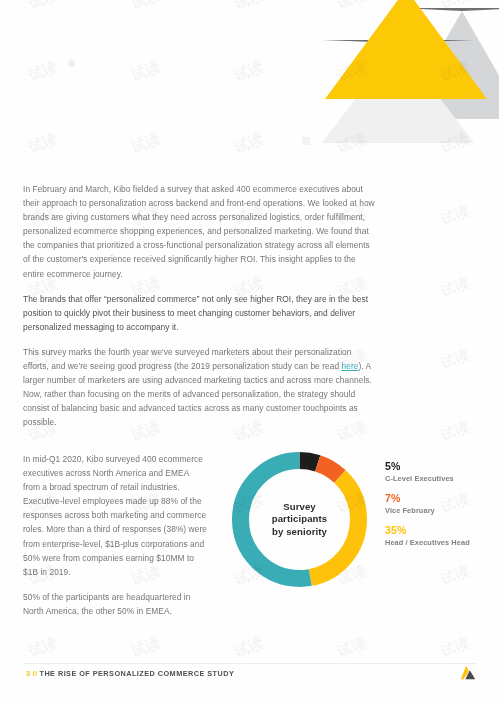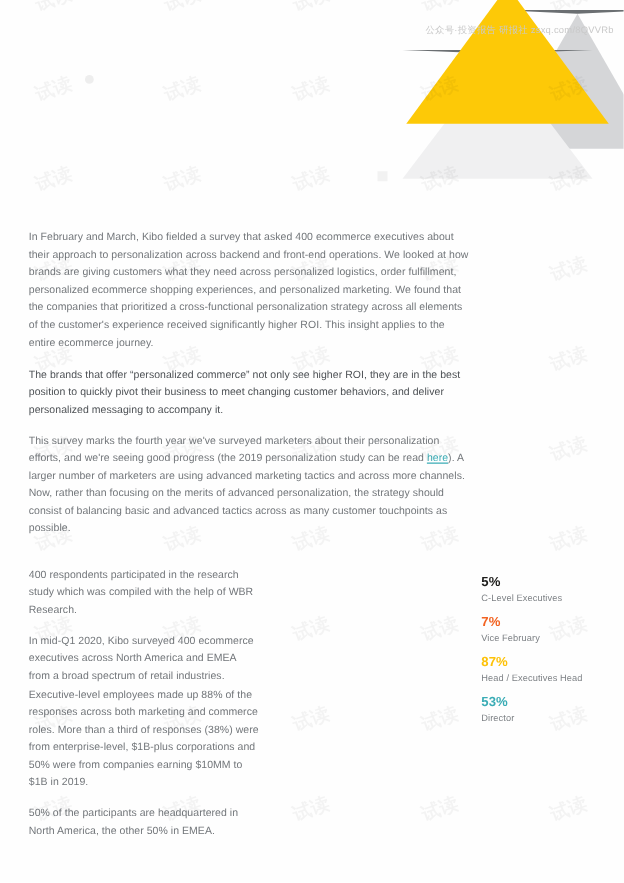--- a/index.html
+++ b/index.html
@@ -211,20 +211,21 @@
     font-weight: 700;
     line-height: 12px;
     letter-spacing: .1px;
   }
   .legend-label {
     font-size: 7.4px;
     line-height: 11px;
     color: #7e8286;
     letter-spacing: .08px;
     margin-top: 1px;
+    font-weight: bold;
   }
 
   
   #footer {
     position: absolute;
     left: 0;
     right: 0;
     top: 663px;
     height: 30px;
   }
@@ -267,60 +268,77 @@
 <body>
 
 <div id="page">
 
   <div class="tri tri-grey-dark"></div>
   <div class="tri tri-grey-light"></div>
   <div class="tri tri-yellow"></div>
   <div class="deco-dot"></div>
   <div class="deco-square"></div>
 
-  <div class="wm-url">公众号·投资报告 研报社 zsxq.com/8QVVRb</div>
 
   <div id="content">
 
 
     <div class="body-col">
       <p>In February and March, Kibo fielded a survey that asked 400 ecommerce executives about their approach to personalization across backend and front-end operations. We looked at how brands are giving customers what they need across personalized logistics, order fulfillment, personalized ecommerce shopping experiences, and personalized marketing. We found that the companies that prioritized a cross-functional personalization strategy across all elements of the customer's experience received significantly higher ROI. This insight applies to the entire ecommerce journey.</p>
       <p class="bold">The brands that offer “personalized commerce” not only see higher ROI, they are in the best position to quickly pivot their business to meet changing customer behaviors, and deliver personalized messaging to accompany it.</p>
       <p><span>This survey marks the fourth year we've surveyed marketers about their personalization efforts, and we're seeing good progress (the 2019 personalization study can be read </span><a class="inline-link" href="#">here</a><span>). A larger number of marketers are using advanced marketing tactics and across more channels. Now, rather than focusing on the merits of advanced personalization, the strategy should consist of balancing basic and advanced tactics across as many customer touchpoints as possible.</span></p>
     </div>
 
 
     <div class="lower-col">
-      <p>400 respondents participated in the research study which was compiled with the help of WBR Research.</p>
       <p>In mid-Q1 2020, Kibo surveyed 400 ecommerce executives across North America and EMEA from a broad spectrum of retail industries. Executive-level employees made up 88% of the responses across both marketing and commerce roles. More than a third of responses (38%) were from enterprise-level, $1B-plus corporations and 50% were from companies earning $10MM to $1B in 2019.</p>
       <p>50% of the participants are headquartered in North America, the other 50% in EMEA.</p>
     </div>
 
     <div id="chart-block">
+      <div id="donut-wrap">
+        <svg viewBox="0 0 143 143" width="143" height="143">
+          <g id="donut-segments" transform="rotate(-90 71.5 71.5)">
+              <circle cx="71.5" cy="71.5" r="59" fill="none" stroke="#1d1d1b" stroke-width="17" stroke-dasharray="18.53539665617978 352.1725364674158" stroke-dashoffset="0"></circle>
+              <circle cx="71.5" cy="71.5" r="59" fill="none" stroke="#f26322" stroke-width="17" stroke-dasharray="25.949555318651694 344.7583778049439" stroke-dashoffset="-18.53539665617978"></circle>
+              <circle cx="71.5" cy="71.5" r="59" fill="none" stroke="#fdc209" stroke-width="17" stroke-dasharray="129.74777659325844 240.96015653033714" stroke-dashoffset="-44.484951974831475"></circle>
+              <circle cx="71.5" cy="71.5" r="59" fill="none" stroke="#3aacb5" stroke-width="17" stroke-dasharray="196.47520455550566 174.23272856808993" stroke-dashoffset="-174.2327285680899"></circle>
+            </g>
+        </svg>
+        <div id="donut-center">
+          <div>Survey</div>
+          <div>participants</div>
+          <div>by seniority</div>
+        </div>
+      </div>
 
       <div id="legend">
         <div class="legend-item">
           <div class="legend-pct" style="color: rgb(29, 29, 27);">5%</div>
           <div class="legend-label">C-Level Executives</div>
         </div>
         <div class="legend-item">
           <div class="legend-pct" style="color: rgb(242, 99, 34);">7%</div>
           <div class="legend-label">Vice February</div>
         </div>
         <div class="legend-item">
-          <div class="legend-pct" style="color: rgb(253, 194, 9);">87%</div>
+          <div class="legend-pct" style="color: rgb(253, 194, 9);">35%</div>
           <div class="legend-label">Head / Executives Head</div>
         </div>
-        <div class="legend-item">
-          <div class="legend-pct" style="color: rgb(58, 172, 181);">53%</div>
-          <div class="legend-label">Director</div>
-        </div>
       </div>
     </div>
 
+    <div id="footer">
+      <div id="footer-rule"></div>
+      <div class="footer-text"><span class="footer-page">3</span><span class="footer-sep">//</span><span>THE RISE OF PERSONALIZED COMMERCE STUDY</span></div>
+      <svg id="footer-logo" viewBox="0 0 40 40">
+        <polygon points="4,34 16,4 22,16 10,34" fill="#fdc209"></polygon>
+        <polygon points="14,34 24,14 36,34" fill="#4a4a4a"></polygon>
+      </svg>
+    </div>
 
   </div>
 
   <div id="watermark">
       <span style="left: 28px; top: -10px;">试读</span>
       <span style="left: 131px; top: -10px;">试读</span>
       <span style="left: 234px; top: -10px;">试读</span>
       <span style="left: 337px; top: -10px;">试读</span>
       <span style="left: 440px; top: -10px;">试读</span>
       <span style="left: 28px; top: 62px;">试读</span>

